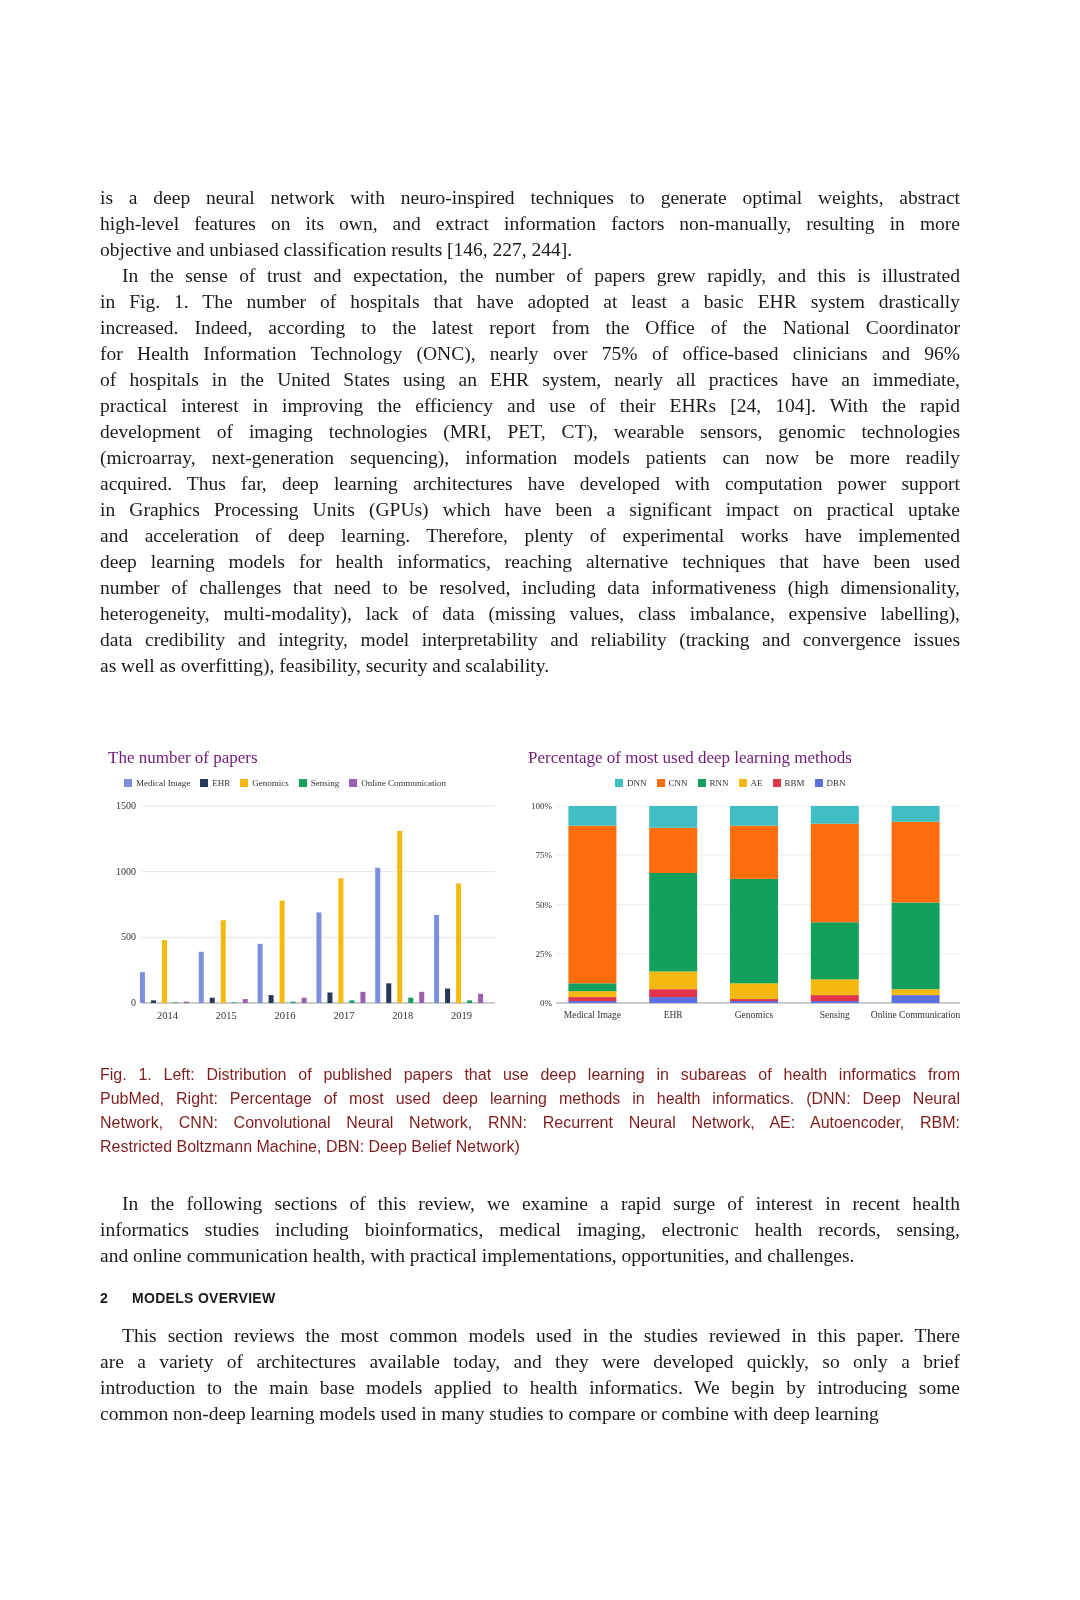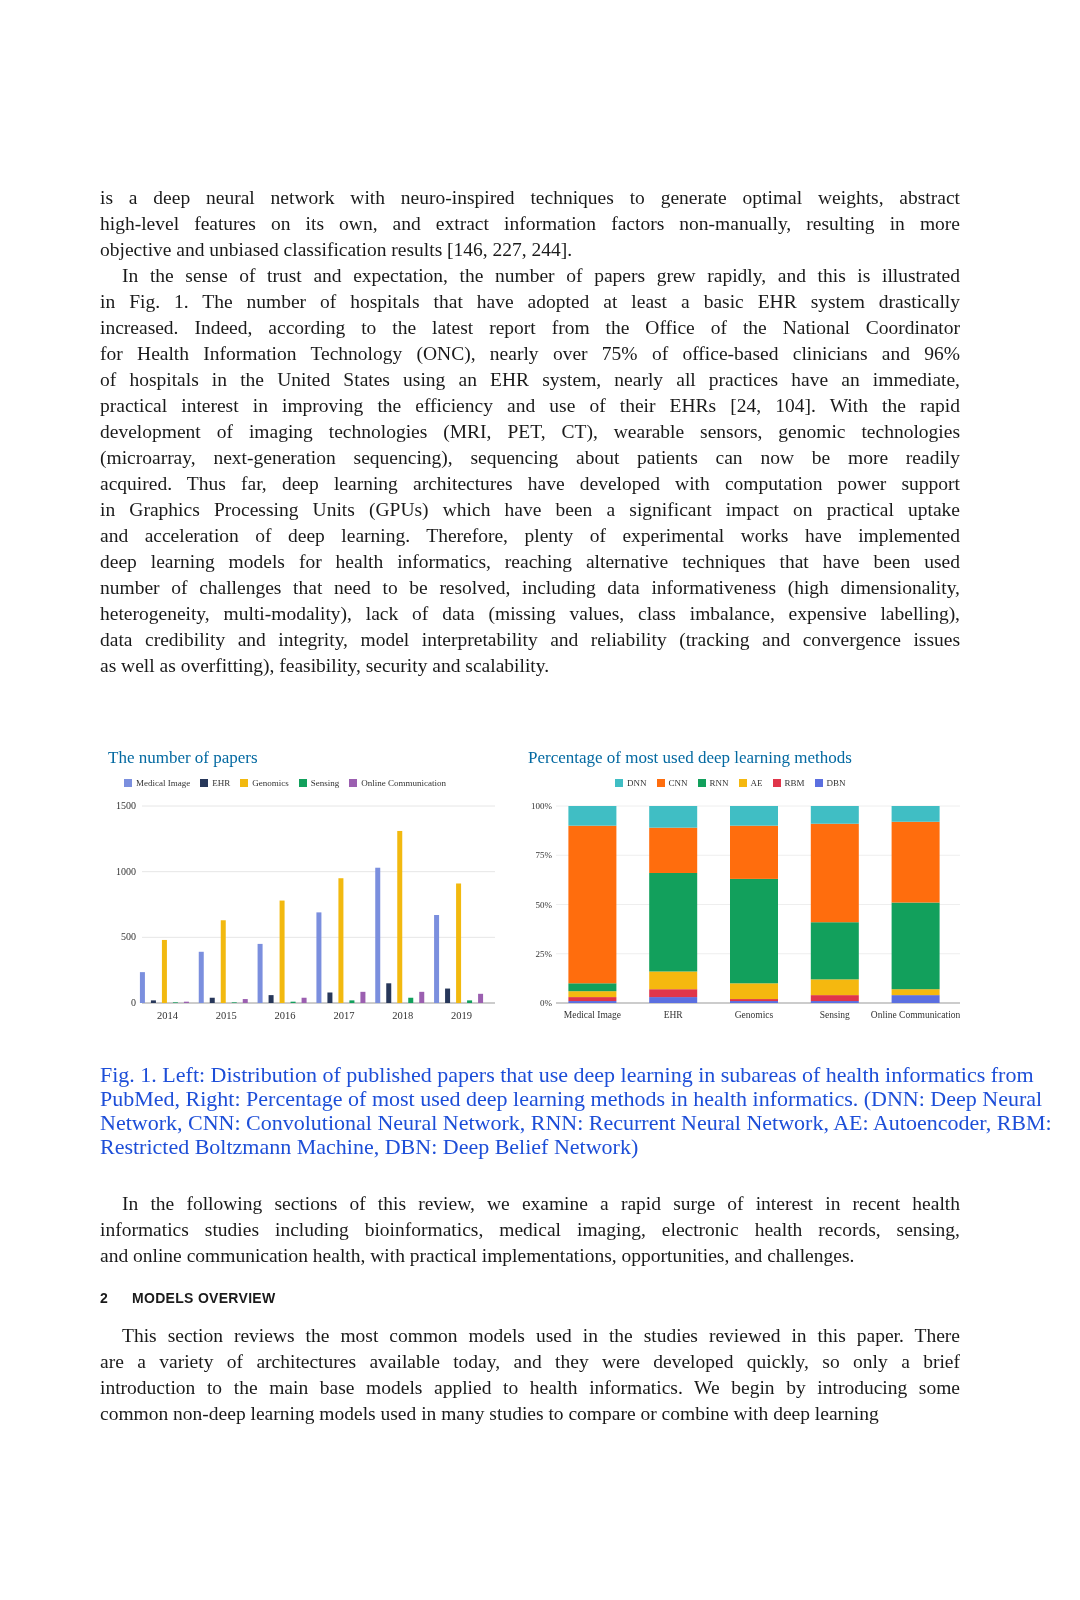--- a/index.html
+++ b/index.html
@@ -3,27 +3,27 @@
 <meta charset="utf-8">
 <style>
   html, body { margin: 0; padding: 0; background: #ffffff; }
   body { width: 1080px; height: 1600px; position: relative; overflow: hidden;
          font-family: "Liberation Serif", "DejaVu Serif", serif; color: #1a1a1a; }
   .page { position: absolute; left: 100px; top: 185px; width: 860px; }
   .para { font-size: 19.5px; line-height: 26px; text-align: justify; margin: 0; }
   .para .line { display: block; text-align: justify; text-align-last: justify; white-space: nowrap; }
   .para .line.last { text-align-last: left; }
   .figure { position: absolute; left: 100px; top: 740px; width: 860px; height: 300px; }
-  .chart-title { position: absolute; font-size: 17px; color: #0369a1; white-space: nowrap; }
+  .chart-title { position: absolute; font-size: 17px; color: #701a75; white-space: nowrap; }
   .legend { position: absolute; display: flex; gap: 10px; font-size: 9px; color: #333; white-space: nowrap; align-items: center; }
   .legend-item { display: flex; align-items: center; gap: 4px; }
   .swatch { width: 8px; height: 8px; display: inline-block; }
   svg text { font-family: "Liberation Serif", "DejaVu Serif", serif; }
   .caption { position: absolute; left: 100px; top: 1063px; width: 860px;
-             font-family: Liberation Serif, serif; font-size: 22px; line-height: 24px; color: #1d4ed8; }
+             font-family: Liberation Sans, sans-serif; font-size: 16px; line-height: 24px; color: #7f1d1d; }
   .caption .line { display: block; text-align: justify; text-align-last: justify; white-space: nowrap; }
   .caption .line.last { text-align-last: left; }
   .after { position: absolute; left: 100px; top: 1191px; width: 860px; }
   .section-head { position: absolute; left: 100px; top: 1290px; font-family: "Liberation Sans", "DejaVu Sans", sans-serif;
                   font-size: 14px; font-weight: bold; letter-spacing: 0.3px; }
   .section-head .num { display: inline-block; width: 32px; }
   .section-body { position: absolute; left: 100px; top: 1323px; width: 860px; }
 </style>
 </head>
 <body>
@@ -35,21 +35,21 @@
       <span class="line last">objective and unbiased classification results [146, 227, 244].</span>
     </p>
   <p class="para" id="p2">
       <span class="line" style="padding-left: 22px;">In the sense of trust and expectation, the number of papers grew rapidly, and this is illustrated</span>
       <span class="line">in Fig. 1.  The number of hospitals that have adopted at least a basic EHR system drastically</span>
       <span class="line">increased.  Indeed, according to the latest report from the Office of the National Coordinator</span>
       <span class="line">for Health Information Technology (ONC), nearly over 75% of office-based clinicians and 96%</span>
       <span class="line">of hospitals in the United States using an EHR system, nearly all practices have an immediate,</span>
       <span class="line">practical interest in improving the efficiency and use of their EHRs [24, 104].  With the rapid</span>
       <span class="line">development of imaging technologies (MRI, PET, CT), wearable sensors, genomic technologies</span>
-      <span class="line">(microarray, next-generation sequencing), sequencing about patients can now be more readily</span>
+      <span class="line">(microarray, next-generation sequencing), information models patients can now be more readily</span>
       <span class="line">acquired. Thus far, deep learning architectures have developed with computation power support</span>
       <span class="line">in Graphics Processing Units (GPUs) which have been a significant impact on practical uptake</span>
       <span class="line">and acceleration of deep learning.  Therefore, plenty of experimental works have implemented</span>
       <span class="line">deep learning models for health informatics, reaching alternative techniques that have been used</span>
       <span class="line">number of challenges that need to be resolved, including data informativeness (high dimensionality,</span>
       <span class="line">heterogeneity, multi-modality), lack of data (missing values, class imbalance, expensive labelling),</span>
       <span class="line">data credibility and integrity, model interpretability and reliability (tracking and convergence issues</span>
       <span class="line last">as well as overfitting), feasibility, security and scalability.</span>
     </p>
 </div>

